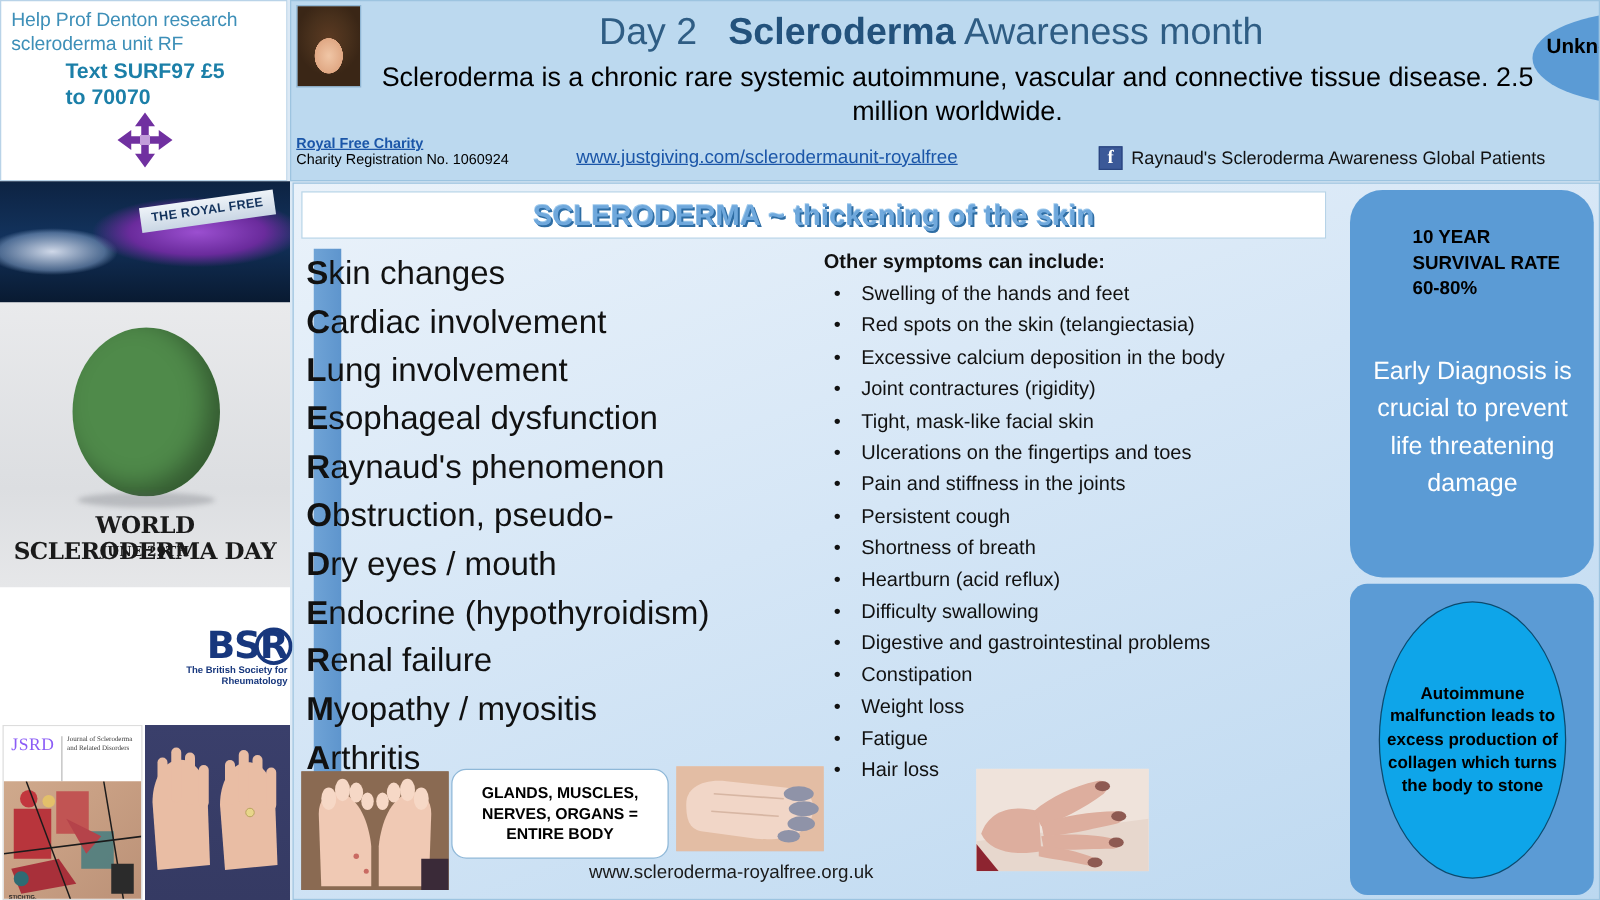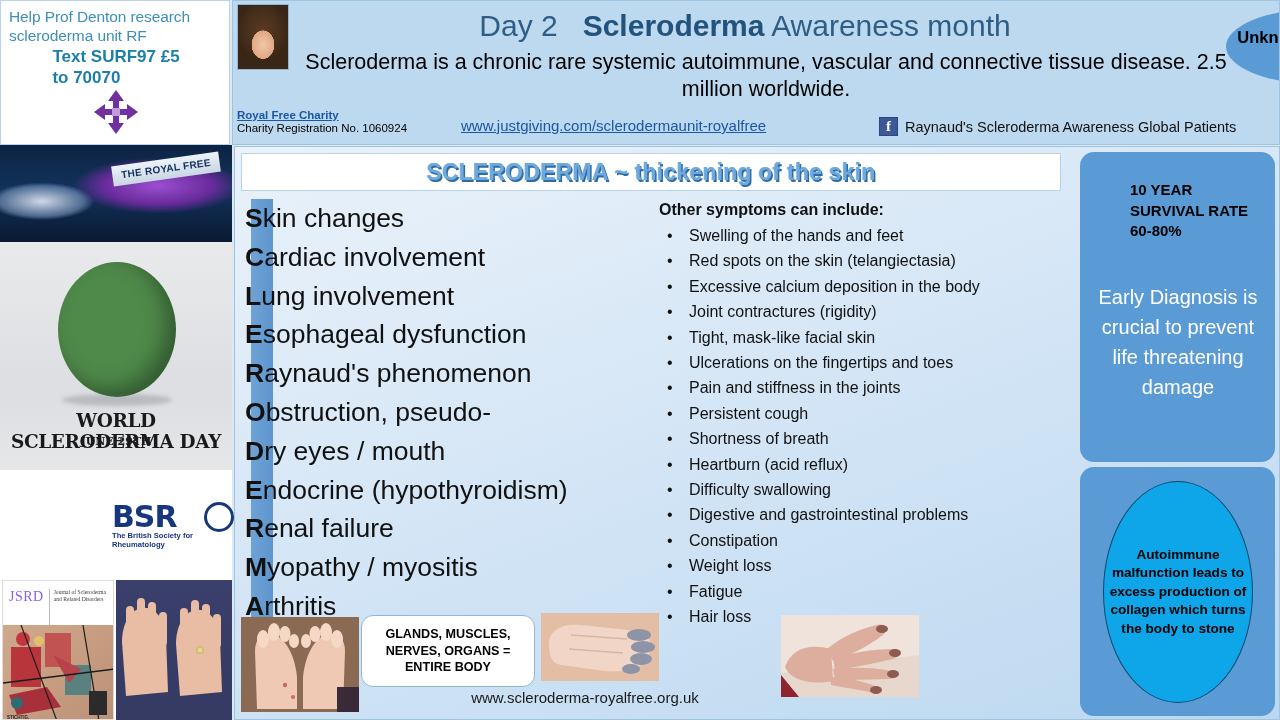--- a/index.html
+++ b/index.html
@@ -123,21 +123,21 @@
     letter-spacing: -0.4px;
   }
   #wsd-sub {
     position: absolute; left: 0; top: 193px; width: 232px; text-align: center;
     font-family: "DejaVu Serif", serif; font-weight: bold; font-size: 11px; color: #1a1a1a;
   }
   #logos-panel { position: absolute; left: 0; top: 325px; width: 232px; height: 108px; background: #fff; }
   #wsf-logo { position: absolute; left: 6px; top: 6px; width: 108px; }
   #wsf-star { width: 60px; height: 58px; margin-left: 18px; position: relative; }
   #wsf-text { font-size: 12.5px; color: #2a3f7a; text-align: center; line-height: 15px; margin-top: 2px; }
-  #bsr-logo { position: absolute; left: 112px; top: 32px; width: 118px; }
+  #bsr-logo { position: absolute; left: 112px; top: 32px; width: 118px; text-align: right; }
   #bsr-word {
     font-size: 30px; font-weight: bold; color: #17377d; letter-spacing: -1px;
     font-family: "DejaVu Sans", sans-serif; line-height: 30px;
   }
   #bsr-sub { font-size: 7.6px; font-weight: bold; color: #17377d; margin-top: -1px; }
   #bsr-swirl {
     position: absolute; right: -4px; top: 0px; width: 30px; height: 30px; border-radius: 50%;
     border: 3px solid #17377d;
   }
   #jsrd-panel { position: absolute; left: 2px; top: 435px; width: 112px; height: 140px; background: #fff; border: 1px solid #ddd; overflow: hidden; }
@@ -182,21 +182,21 @@
 
   
   #symptoms { position: absolute; left: 424px; top: 54px; width: 450px; }
   #symptoms-head { font-size: 16px; font-weight: bold; color: #111; margin-bottom: 4px; }
   .sym-row { display: flex; font-size: 16px; color: #111; line-height: 25.4px; white-space: nowrap; }
   .sym-row .dot { width: 30px; flex: none; text-align: left; padding-left: 8px; }
 
   
   #right-top-card {
     position: absolute; left: 845px; top: 5px; width: 195px; height: 310px;
-    background: #5b9bd5; border-radius: 14px;
+    background: #5b9bd5; border-radius: 26px;
   }
   #survival {
     position: absolute; left: 50px; top: 28px; width: 140px;
     font-size: 15px; font-weight: bold; color: #000; line-height: 20.5px;
   }
   #early-dx {
     position: absolute; left: 8px; top: 130px; width: 180px; text-align: center;
     font-size: 20px; color: #ffffff; line-height: 30px;
   }
   #right-bottom-card {

